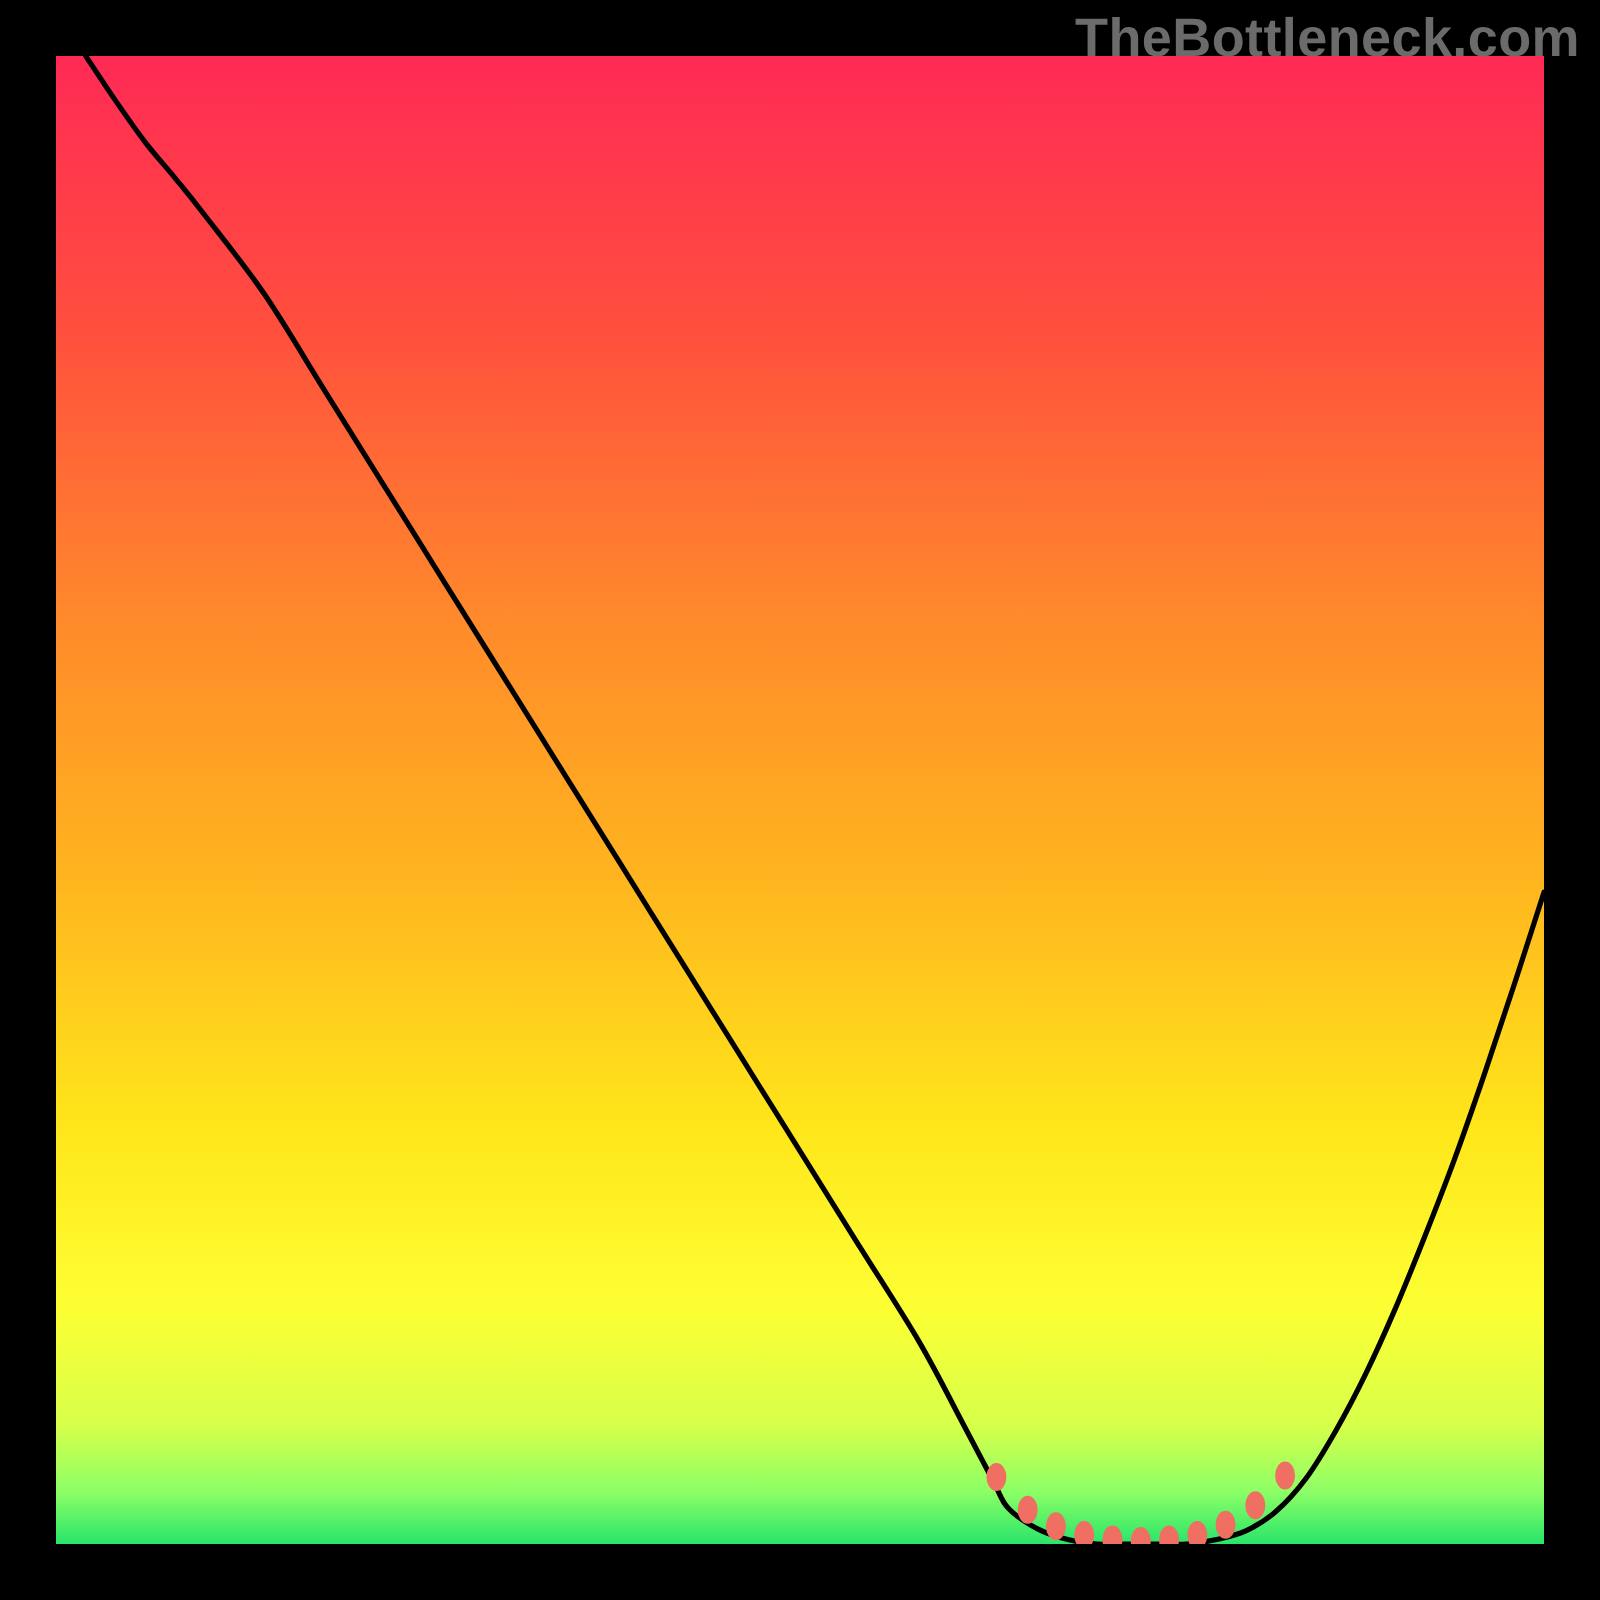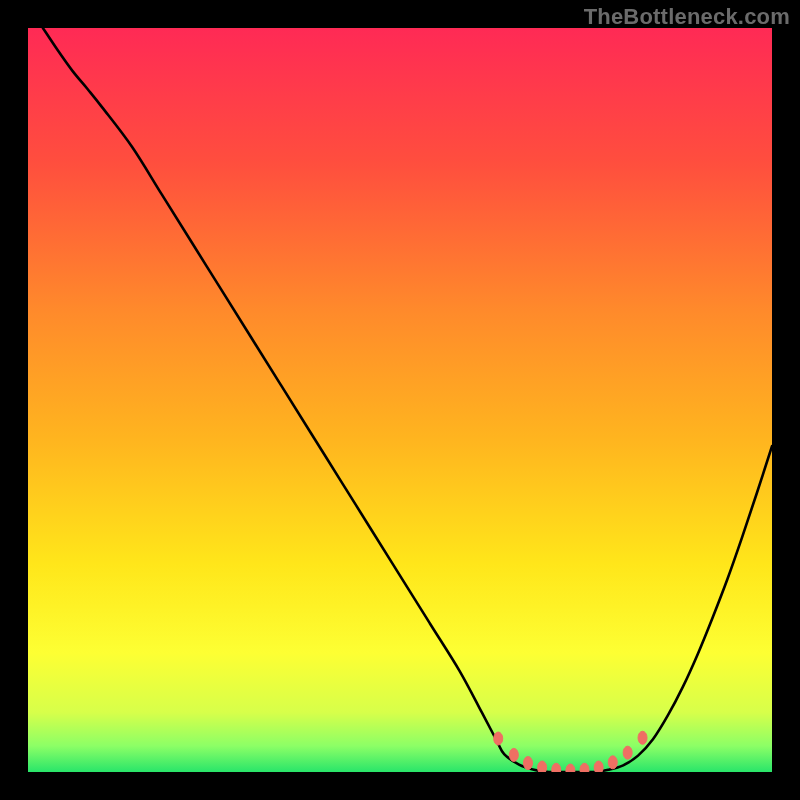--- a/index.html
+++ b/index.html
@@ -24,21 +24,21 @@
     top: 28px;
     width: 744px;
     height: 744px;
     overflow: hidden;
   }
   .watermark {
     position: absolute;
     top: 4px;
     right: 10px;
     font-family: Arial, Helvetica, sans-serif;
-    font-size: 22px;
+    font-size: 27px;
     font-weight: 600;
     color: #6b6b6b;
     letter-spacing: 0.2px;
     user-select: none;
   }
 </style>
 </head>
 <body>
 
 <div class="frame">

